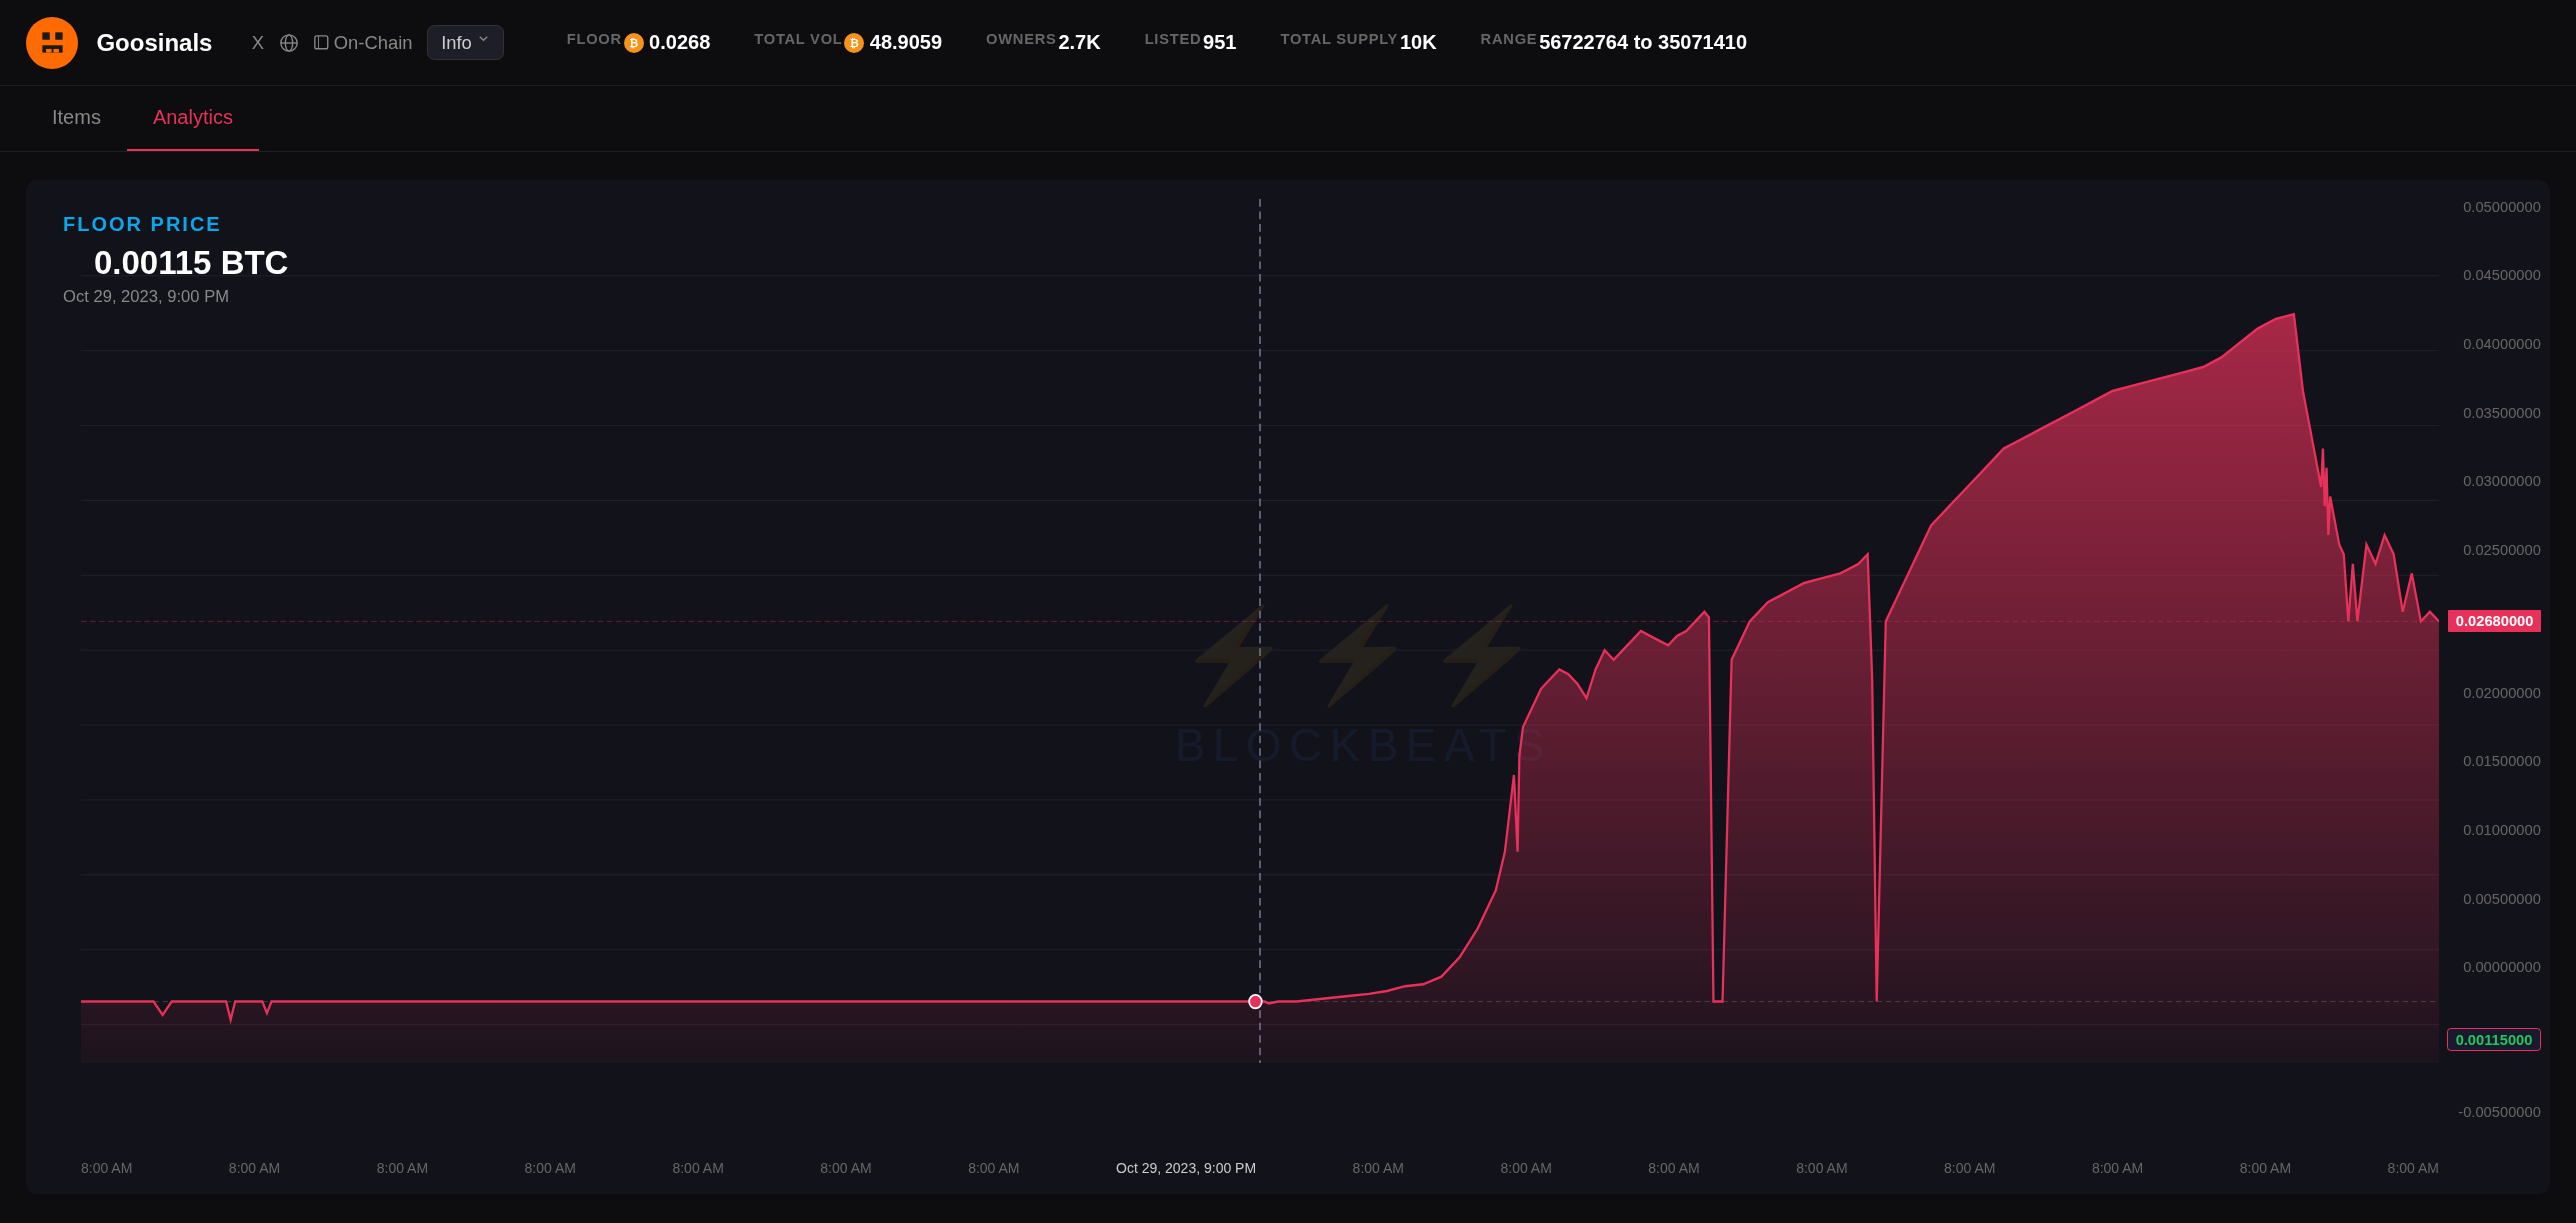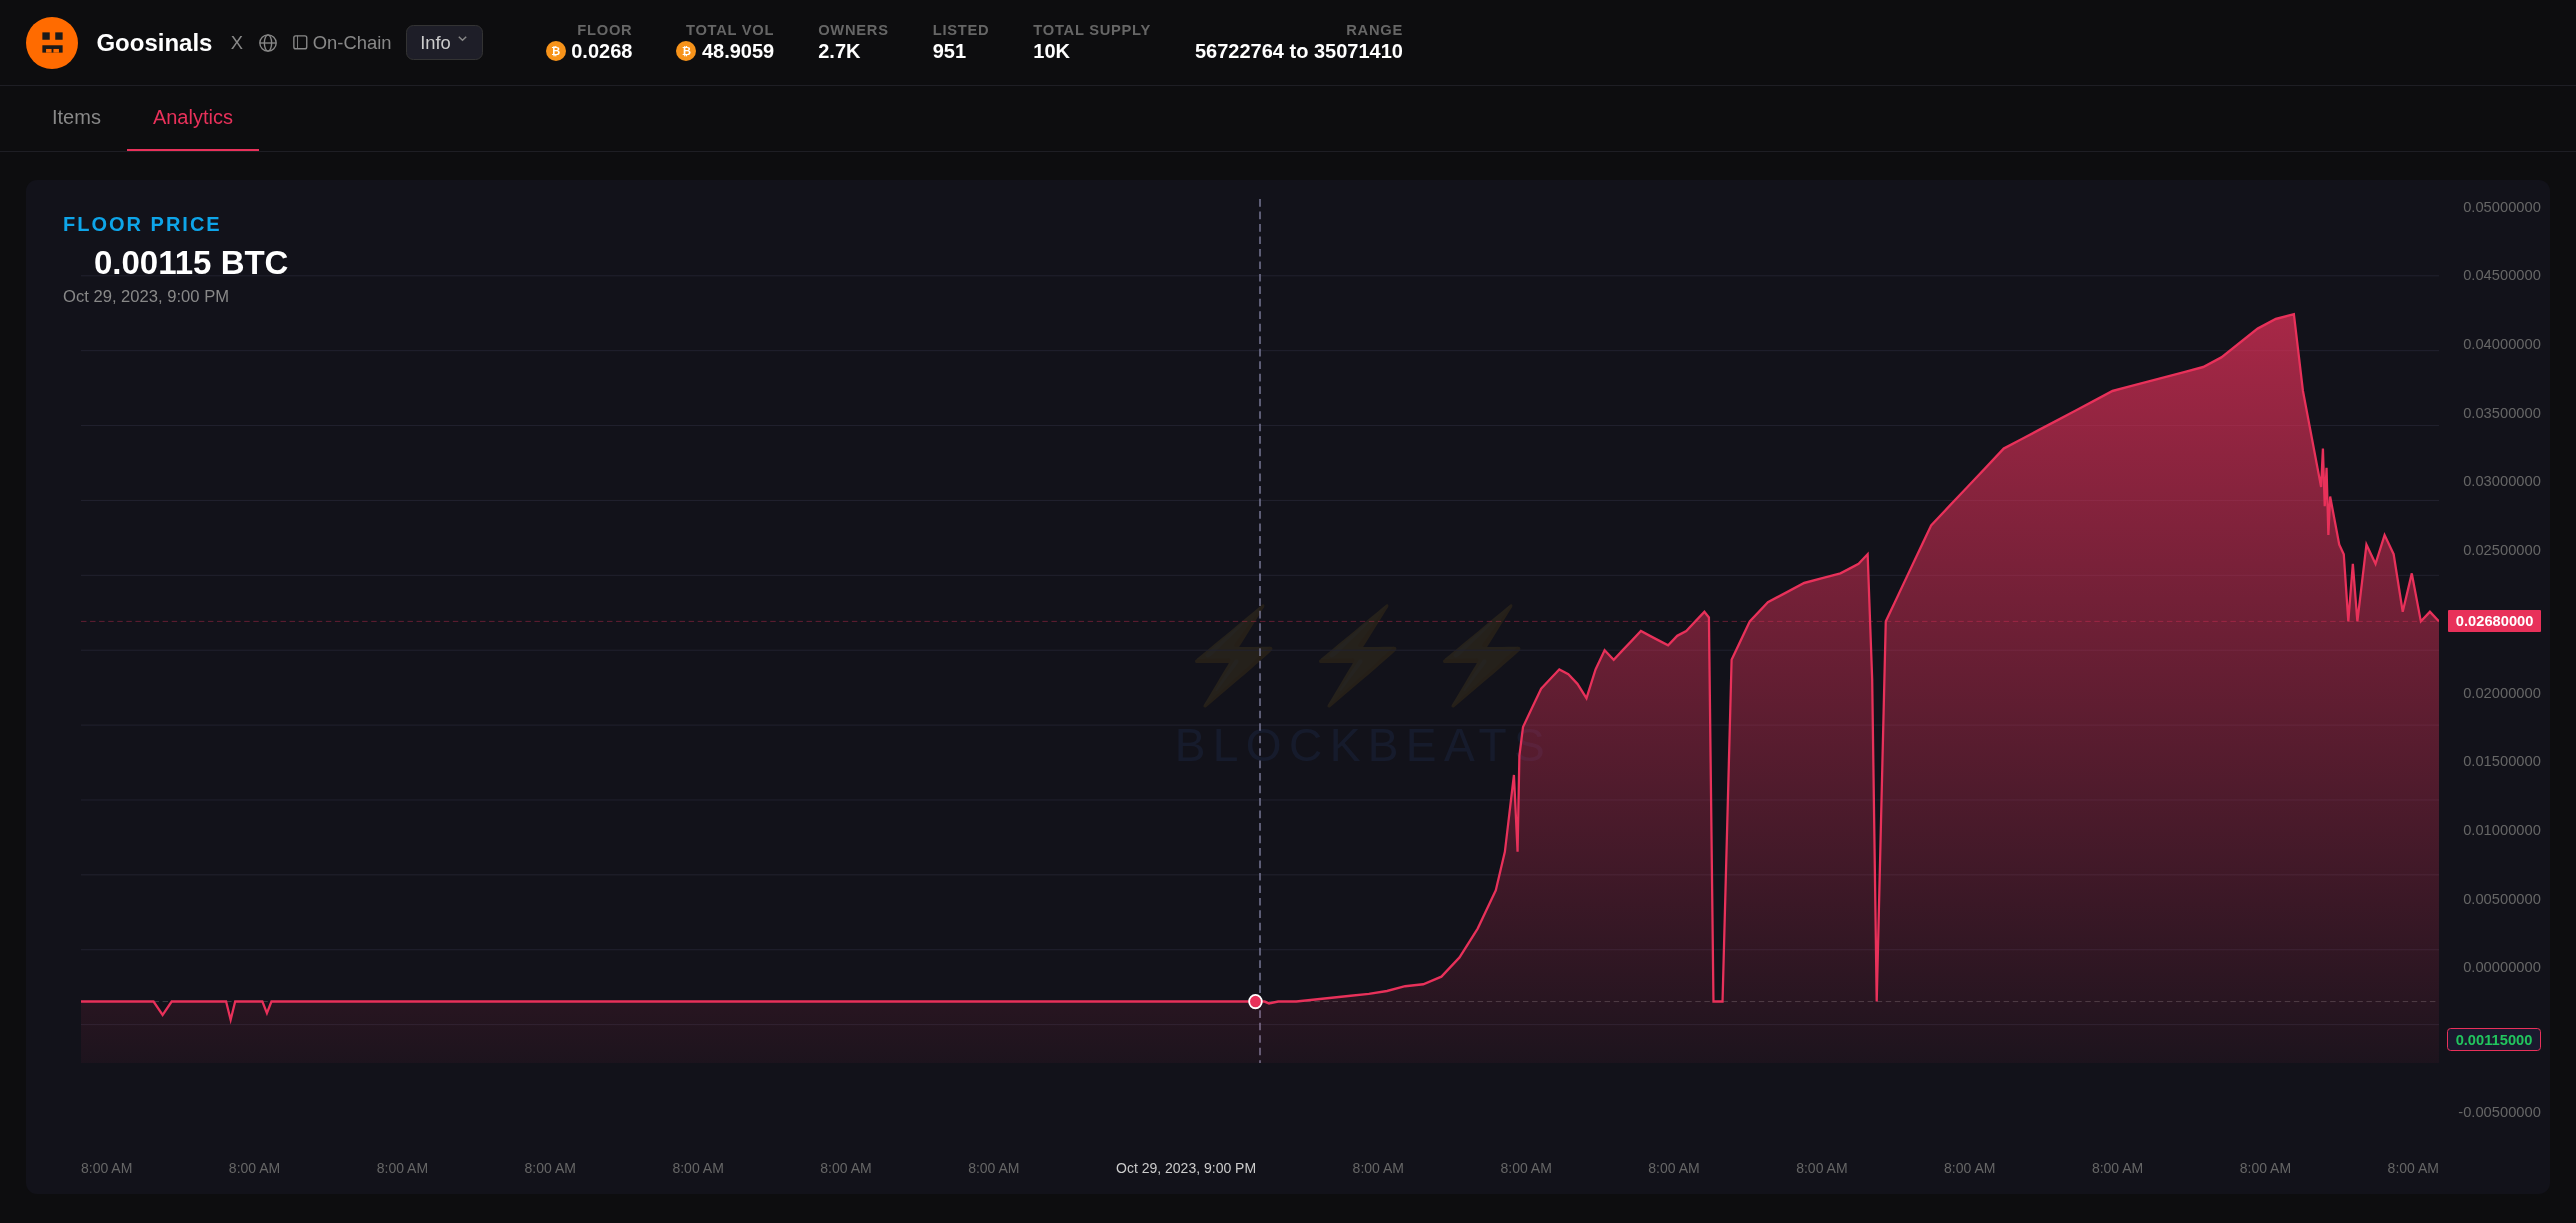--- a/index.html
+++ b/index.html
@@ -29,21 +29,21 @@
       display: flex;
       align-items: center;
       justify-content: center;
       font-size: 26px;
       flex-shrink: 0;
     }
     .collection-name {
       font-size: 24px;
       font-weight: 700;
       color: #fff;
-      margin-right: 0;
+      margin-right: 21px;
     }
     .header-links {
       display: flex;
       align-items: center;
       gap: 14.7px;
       margin-right: 22px;
     }
     .header-link {
       color: #888;
       font-size: 18.4px;
@@ -64,21 +64,20 @@
       cursor: pointer;
     }
     .header-stats {
       display: flex;
       align-items: center;
       gap: 44px;
       margin-left: 22px;
     }
     .stat-group {
       display: flex;
-      flex-direction: column;
       gap: 1.8px;
       text-align: right;
     }
     .stat-label {
       font-size: 14.7px;
       color: #666;
       text-transform: uppercase;
       letter-spacing: 0.05em;
       font-weight: 600;
     }

